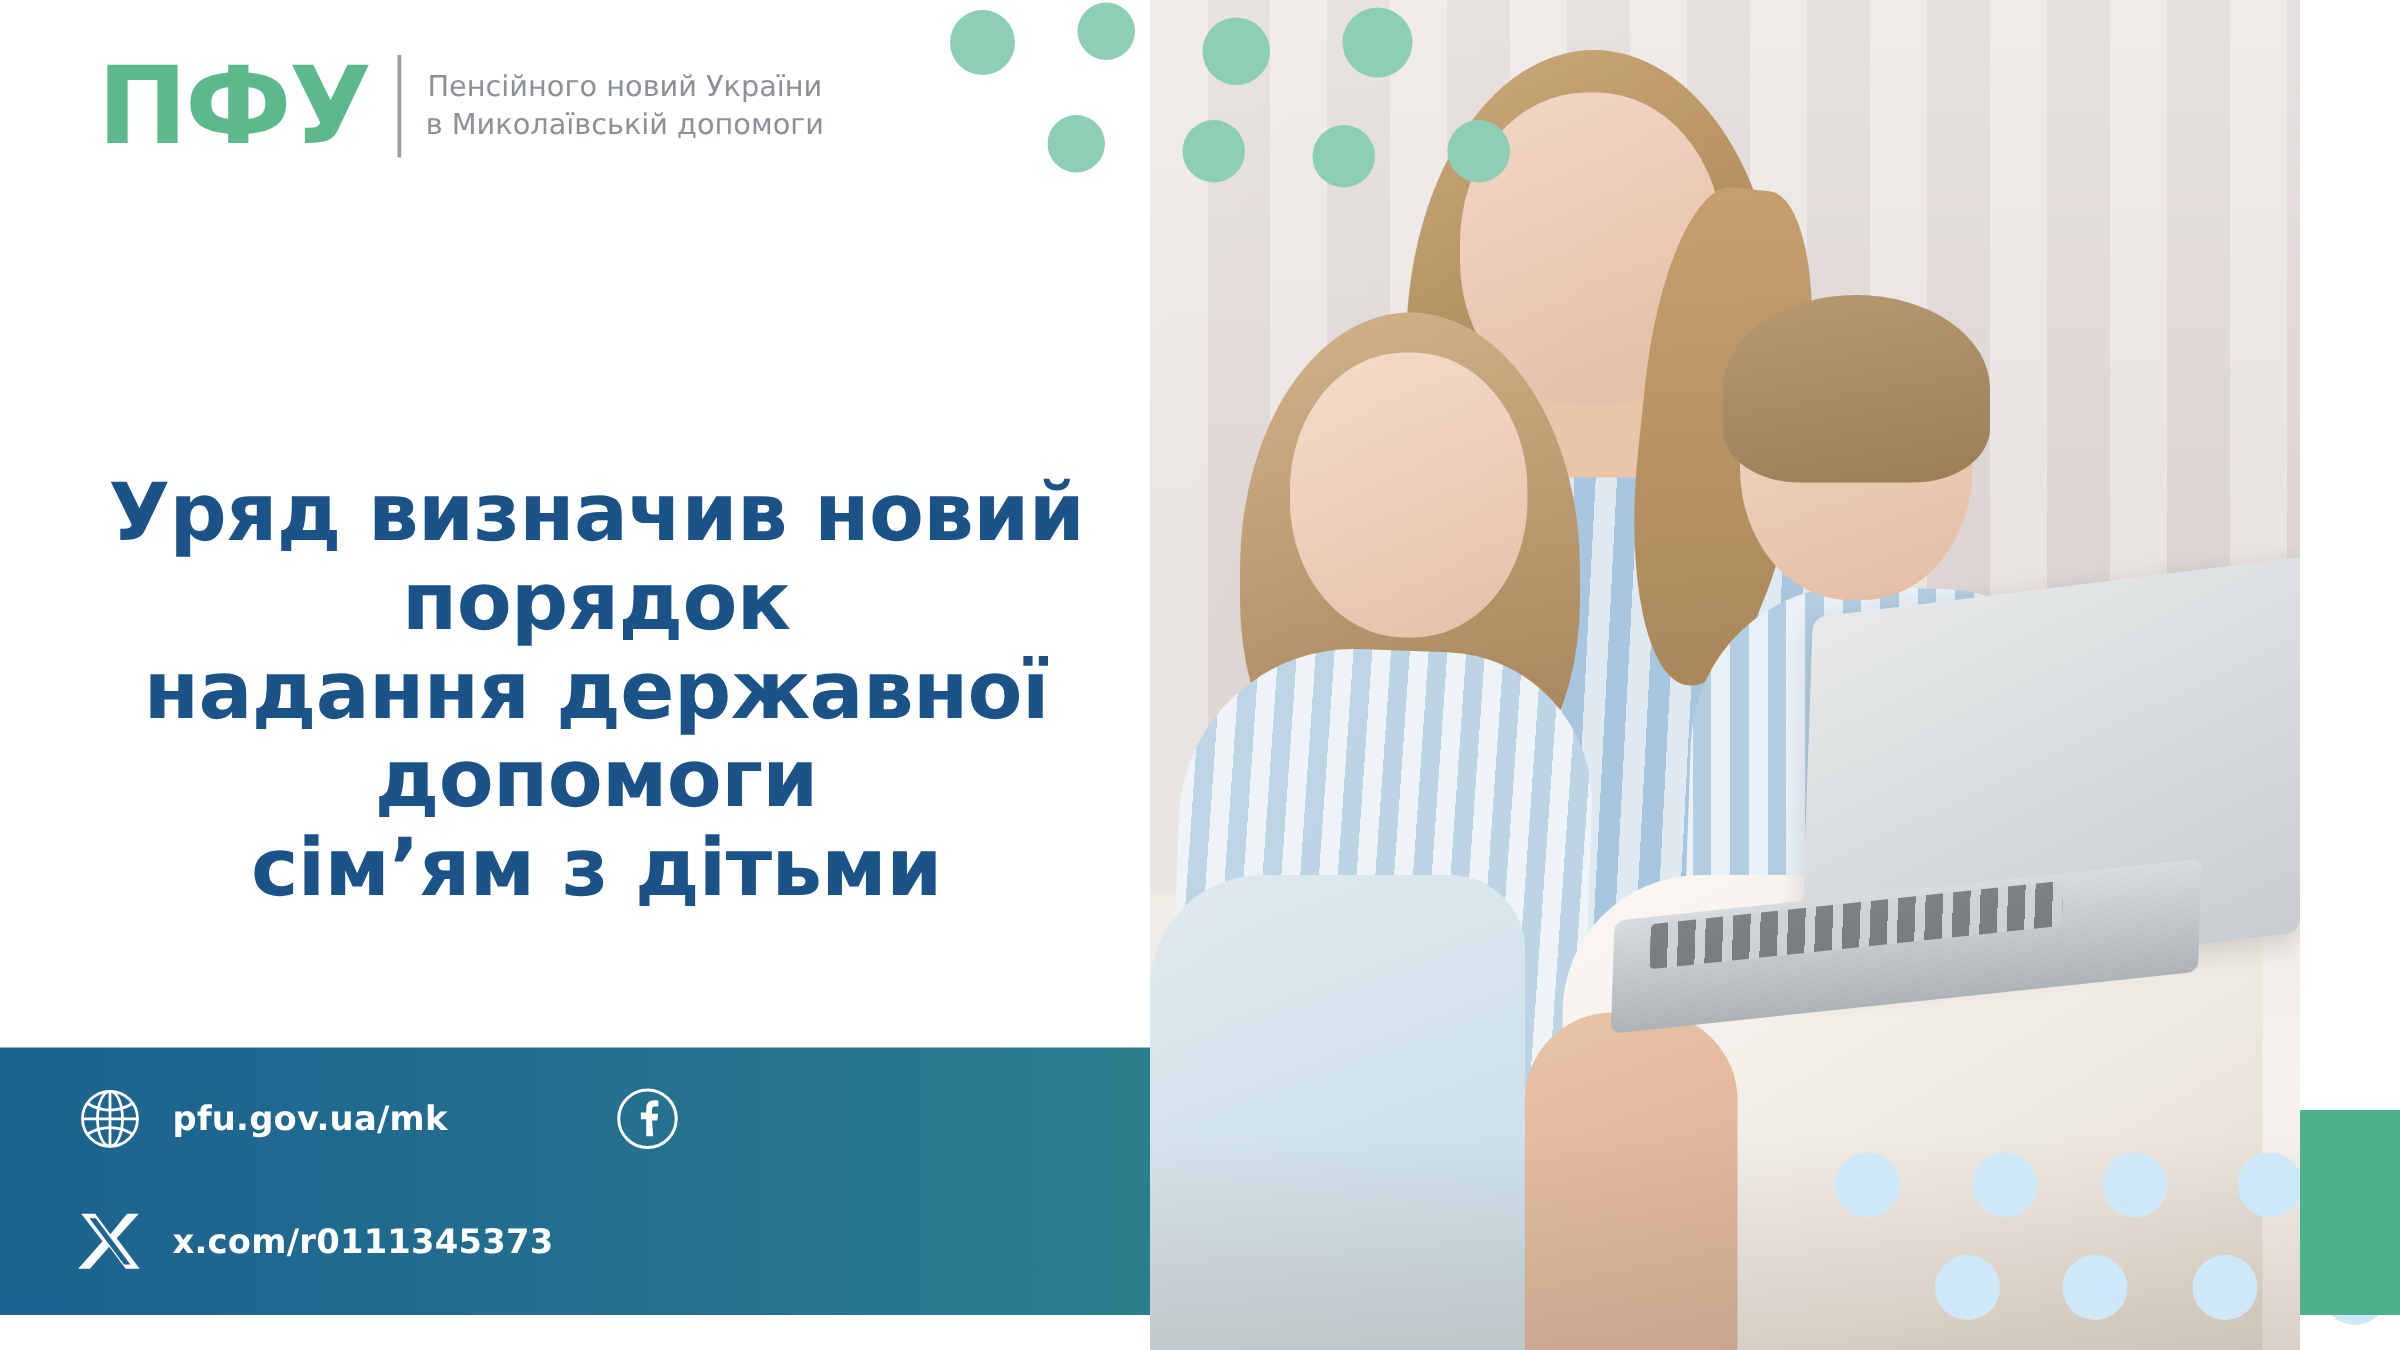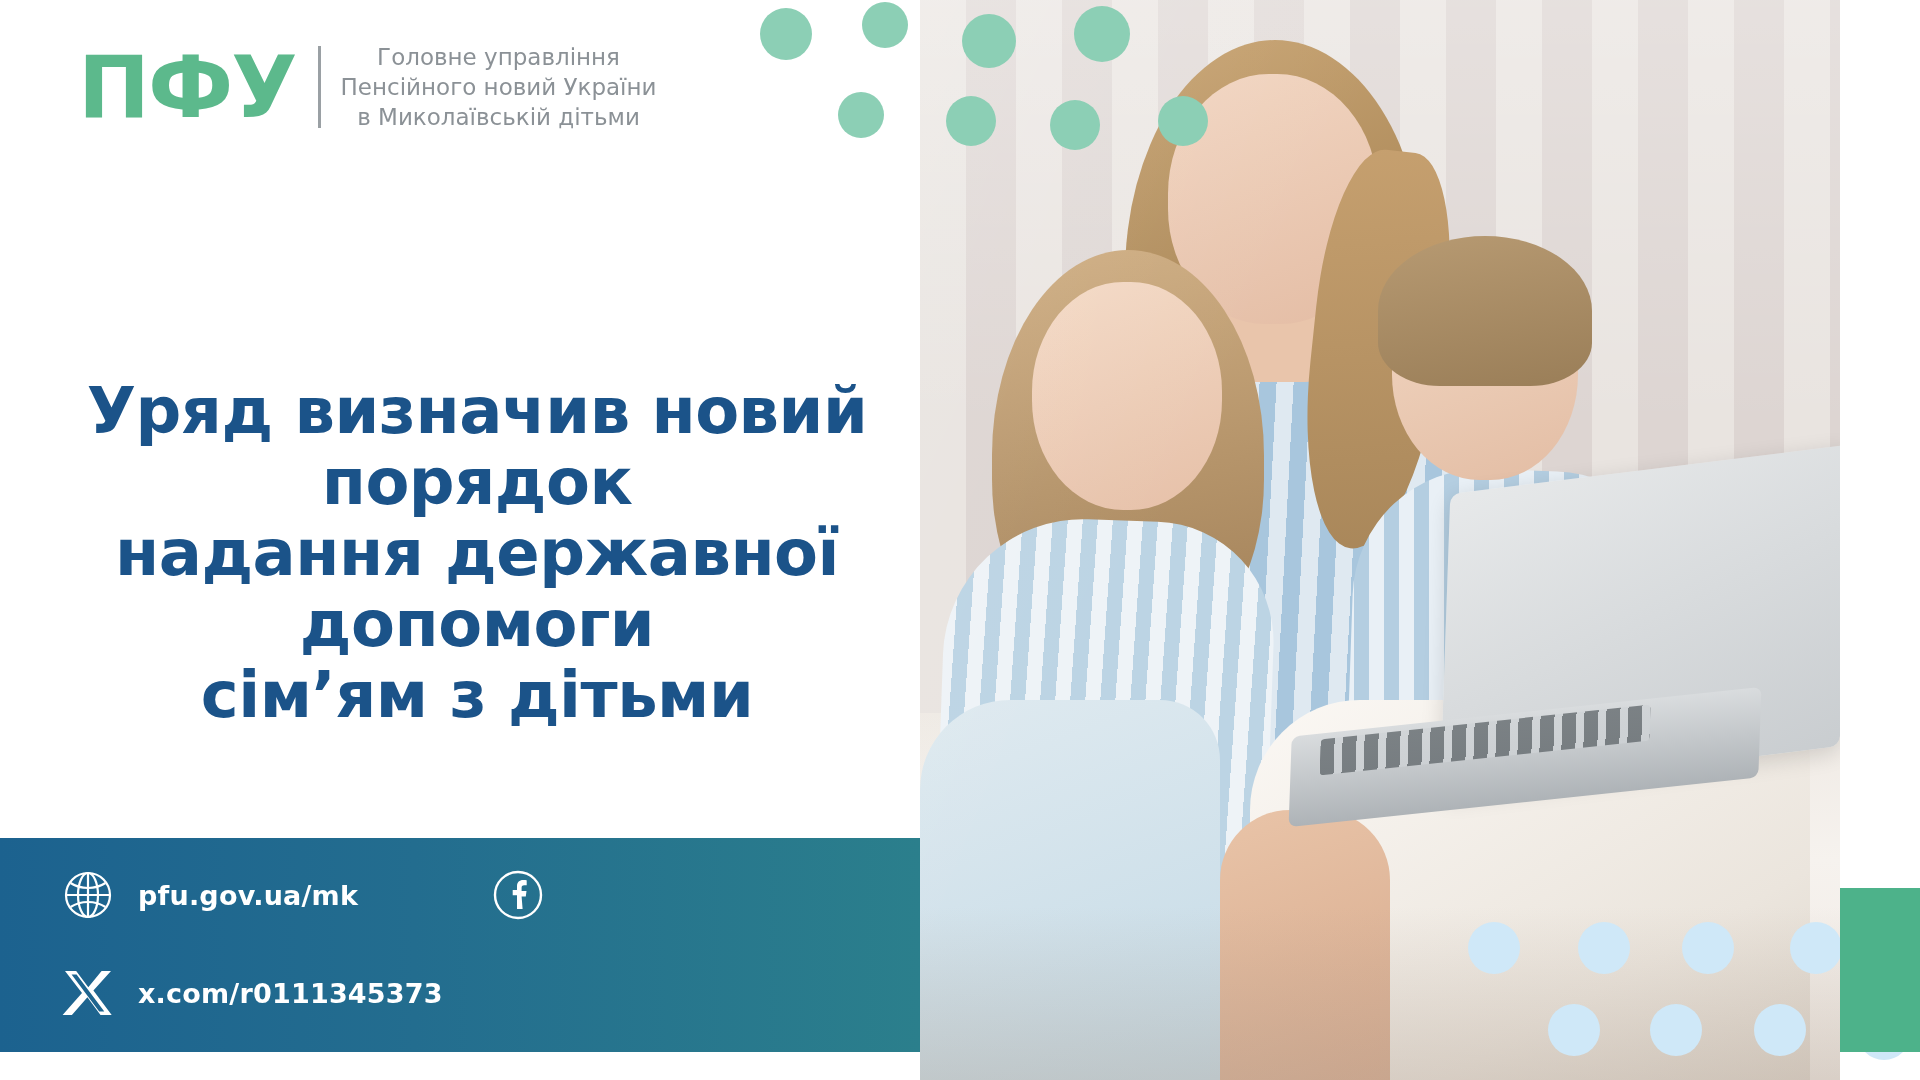--- a/index.html
+++ b/index.html
@@ -300,23 +300,22 @@
       <div class="dot dot-blue" style="left: 1754px; top: 1004px; width: 52px; height: 52px; background: rgb(207, 232, 248);"></div>
       <div class="dot dot-blue" style="left: 1858px; top: 1008px; width: 52px; height: 52px; background: rgb(207, 232, 248);"></div>
     </div>
 
   <div class="edge-block"></div>
 
   <div class="logo-block">
     <div class="logo-mark">ПФУ</div>
     <div class="logo-rule"></div>
     <div class="logo-sub">
-      <div>Головне управління</div>
       <div>Пенсійного новий України</div>
-      <div>в Миколаївській дітьми</div>
+      <div>в Миколаївській допомоги</div>
     </div>
   </div>
 
   <div class="headline">
     <span class="hl-line">Уряд визначив новий порядок</span>
     <span class="hl-line">надання державної допомоги</span>
     <span class="hl-line">сім’ям з дітьми</span>
   </div>
 
   <div class="footer-bar">

